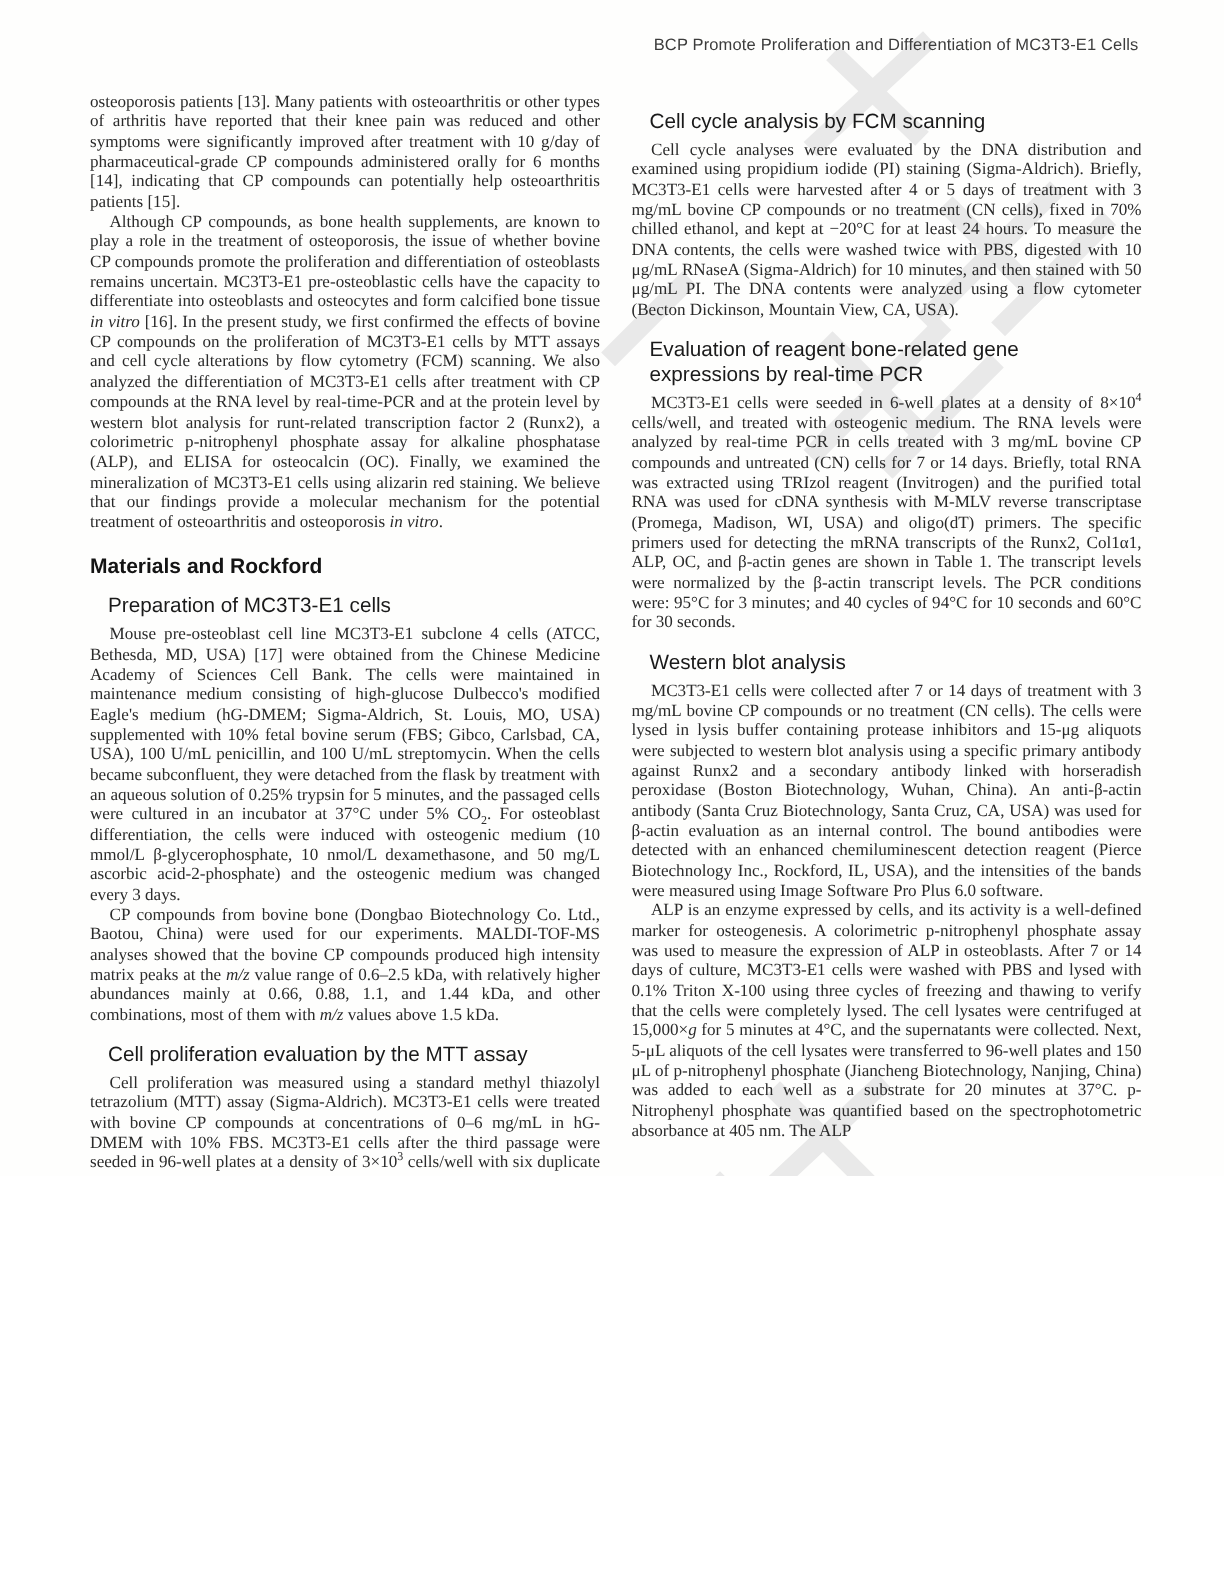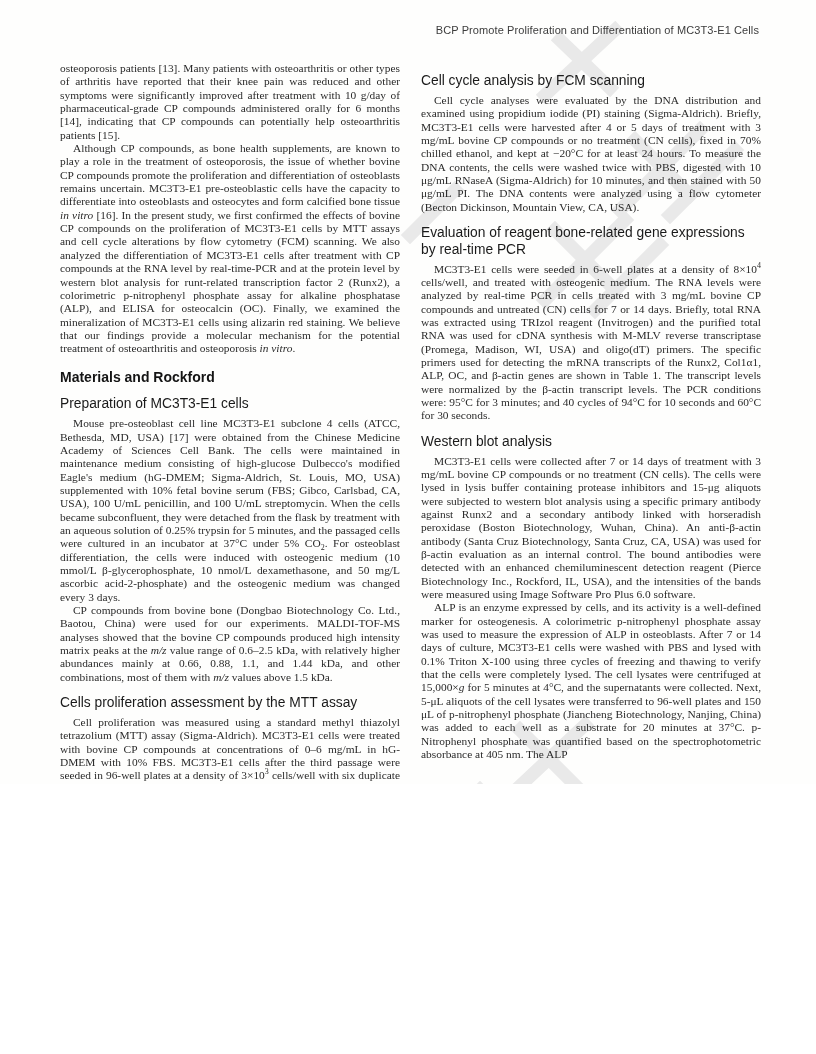--- a/index.html
+++ b/index.html
@@ -34,21 +34,21 @@
   .column p{margin:0;text-indent:13px;}
   .column p.noindent{text-indent:0;}
   .column h1{
     font-family:"Liberation Sans", sans-serif;
     font-size:14px;font-weight:700;color:#141414;
     margin:13px 0 7px;text-align:left;line-height:1.2;text-indent:0;
   }
   .column h2{
     font-family:"Liberation Sans", sans-serif;
     font-size:13.8px;font-weight:400;color:#1a1a1a;
-    margin:11px 0 4px;text-align:left;line-height:1.22;text-indent:0;
+    margin:11px 12px 4px;text-align:left;line-height:1.22;text-indent:0;
   }
   sup,sub{font-size:8px;line-height:0;}
   .footer{
     position:absolute;left:60px;top:997px;width:701px;
     font-family:"Liberation Sans", sans-serif;
     font-size:10.8px;color:#363636;
   }
   .footer .footer-left{position:absolute;left:0;top:0;font-weight:400;}
   .footer .footer-page{position:absolute;left:0;width:701px;text-align:center;top:0;font-family:"Liberation Serif",serif;color:#333;}
   .footer .footer-right{position:absolute;right:0;top:12px;}
@@ -95,21 +95,21 @@
 
     <div class="body-columns">
 
       <div class="column">
         <p class="noindent">osteoporosis patients [13]. Many patients with osteoarthritis or other types of arthritis have reported that their knee pain was reduced and other symptoms were significantly improved after treatment with 10 g/day of pharmaceutical-grade CP compounds administered orally for 6 months [14], indicating that CP compounds can potentially help osteoarthritis patients [15].</p>
         <p>Although CP compounds, as bone health supplements, are known to play a role in the treatment of osteoporosis, the issue of whether bovine CP compounds promote the proliferation and differentiation of osteoblasts remains uncertain. MC3T3-E1 pre-osteoblastic cells have the capacity to differentiate into osteoblasts and osteocytes and form calcified bone tissue <i>in vitro</i> [16]. In the present study, we first confirmed the effects of bovine CP compounds on the proliferation of MC3T3-E1 cells by MTT assays and cell cycle alterations by flow cytometry (FCM) scanning. We also analyzed the differentiation of MC3T3-E1 cells after treatment with CP compounds at the RNA level by real-time-PCR and at the protein level by western blot analysis for runt-related transcription factor 2 (Runx2), a colorimetric p-nitrophenyl phosphate assay for alkaline phosphatase (ALP), and ELISA for osteocalcin (OC). Finally, we examined the mineralization of MC3T3-E1 cells using alizarin red staining. We believe that our findings provide a molecular mechanism for the potential treatment of osteoarthritis and osteoporosis <i>in vitro</i>.</p>
         <h1>Materials and Rockford</h1>
         <h2>Preparation of MC3T3-E1 cells</h2>
         <p>Mouse pre-osteoblast cell line MC3T3-E1 subclone 4 cells (ATCC, Bethesda, MD, USA) [17] were obtained from the Chinese Medicine Academy of Sciences Cell Bank. The cells were maintained in maintenance medium consisting of high-glucose Dulbecco's modified Eagle's medium (hG-DMEM; Sigma-Aldrich, St. Louis, MO, USA) supplemented with 10% fetal bovine serum (FBS; Gibco, Carlsbad, CA, USA), 100 U/mL penicillin, and 100 U/mL streptomycin. When the cells became subconfluent, they were detached from the flask by treatment with an aqueous solution of 0.25% trypsin for 5 minutes, and the passaged cells were cultured in an incubator at 37°C under 5% CO<sub>2</sub>. For osteoblast differentiation, the cells were induced with osteogenic medium (10 mmol/L β-glycerophosphate, 10 nmol/L dexamethasone, and 50 mg/L ascorbic acid-2-phosphate) and the osteogenic medium was changed every 3 days.</p>
         <p>CP compounds from bovine bone (Dongbao Biotechnology Co. Ltd., Baotou, China) were used for our experiments. MALDI-TOF-MS analyses showed that the bovine CP compounds produced high intensity matrix peaks at the <i>m/z</i> value range of 0.6–2.5 kDa, with relatively higher abundances mainly at 0.66, 0.88, 1.1, and 1.44 kDa, and other combinations, most of them with <i>m/z</i> values above 1.5 kDa.</p>
-        <h2>Cells proliferation assessment by the MTT assay</h2>
+        <h2>Cell proliferation evaluation by the MTT assay</h2>
         <p>Cell proliferation was measured using a standard methyl thiazolyl tetrazolium (MTT) assay (Sigma-Aldrich). MC3T3-E1 cells were treated with bovine CP compounds at concentrations of 0–6 mg/mL in hG-DMEM with 10% FBS. MC3T3-E1 cells after the third passage were seeded in 96-well plates at a density of 3×10<sup>3</sup> cells/well with six duplicate wells per treatment, and cultured for 3, 5, and 7 days with the above CP concentrations. MTT reagent (5 mg/mL) was added to each well and incubated for 4–6 hours. Each mixture was then carefully removed and</p>
       </div>
 
       <div class="column">
         <h2>Cell cycle analysis by FCM scanning</h2>
         <p>Cell cycle analyses were evaluated by the DNA distribution and examined using propidium iodide (PI) staining (Sigma-Aldrich). Briefly, MC3T3-E1 cells were harvested after 4 or 5 days of treatment with 3 mg/mL bovine CP compounds or no treatment (CN cells), fixed in 70% chilled ethanol, and kept at −20°C for at least 24 hours. To measure the DNA contents, the cells were washed twice with PBS, digested with 10 μg/mL RNaseA (Sigma-Aldrich) for 10 minutes, and then stained with 50 μg/mL PI. The DNA contents were analyzed using a flow cytometer (Becton Dickinson, Mountain View, CA, USA).</p>
         <h2>Evaluation of reagent bone-related gene expressions by real-time PCR</h2>
         <p>MC3T3-E1 cells were seeded in 6-well plates at a density of 8×10<sup>4</sup> cells/well, and treated with osteogenic medium. The RNA levels were analyzed by real-time PCR in cells treated with 3 mg/mL bovine CP compounds and untreated (CN) cells for 7 or 14 days. Briefly, total RNA was extracted using TRIzol reagent (Invitrogen) and the purified total RNA was used for cDNA synthesis with M-MLV reverse transcriptase (Promega, Madison, WI, USA) and oligo(dT) primers. The specific primers used for detecting the mRNA transcripts of the Runx2, Col1α1, ALP, OC, and β-actin genes are shown in Table 1. The transcript levels were normalized by the β-actin transcript levels. The PCR conditions were: 95°C for 3 minutes; and 40 cycles of 94°C for 10 seconds and 60°C for 30 seconds.</p>
         <h2>Western blot analysis</h2>
         <p>MC3T3-E1 cells were collected after 7 or 14 days of treatment with 3 mg/mL bovine CP compounds or no treatment (CN cells). The cells were lysed in lysis buffer containing protease inhibitors and 15-μg aliquots were subjected to western blot analysis using a specific primary antibody against Runx2 and a secondary antibody linked with horseradish peroxidase (Boston Biotechnology, Wuhan, China). An anti-β-actin antibody (Santa Cruz Biotechnology, Santa Cruz, CA, USA) was used for β-actin evaluation as an internal control. The bound antibodies were detected with an enhanced chemiluminescent detection reagent (Pierce Biotechnology Inc., Rockford, IL, USA), and the intensities of the bands were measured using Image Software Pro Plus 6.0 software.</p>

